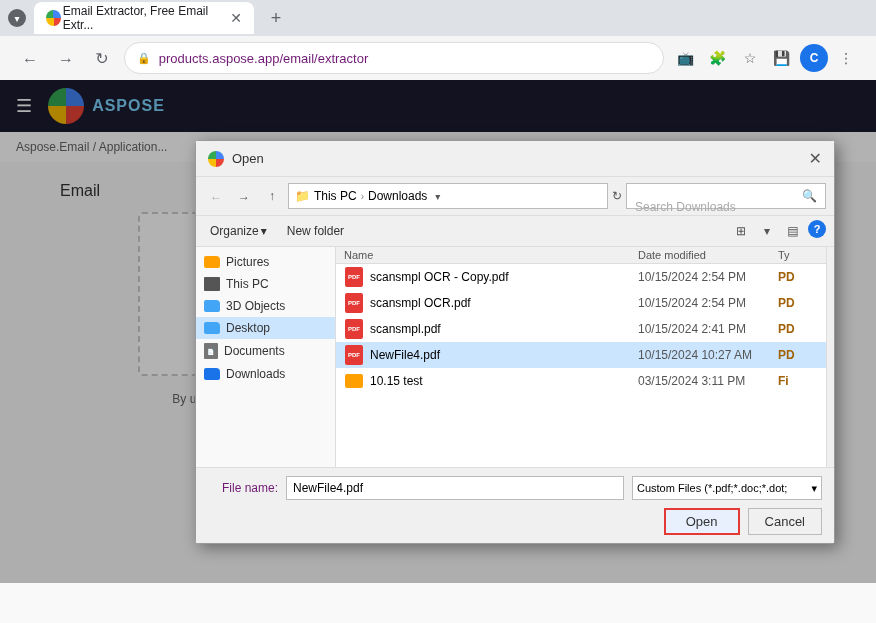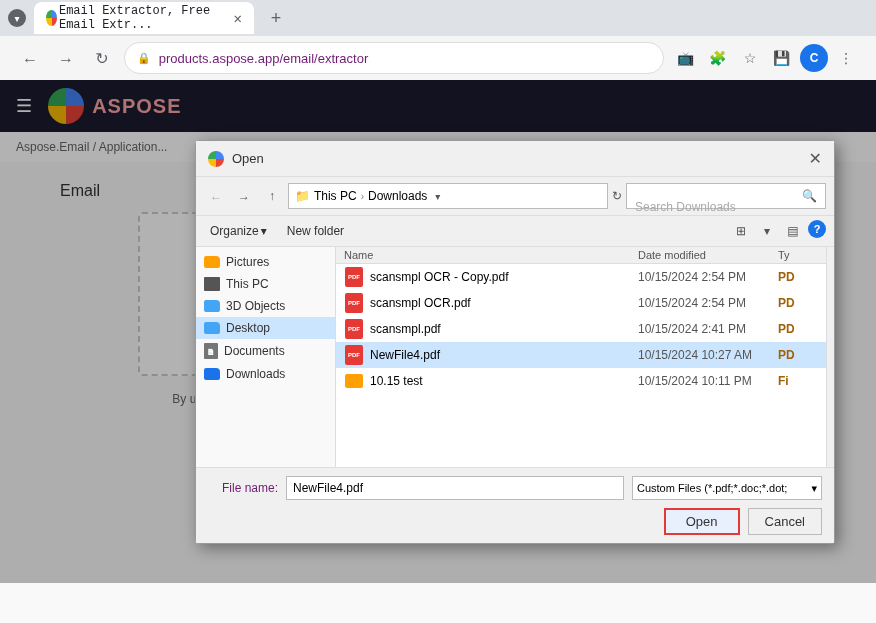--- a/index.html
+++ b/index.html
@@ -1,40 +1,40 @@
 <!DOCTYPE html>
 <html><head>
   <meta charset="utf-8">
   <style>
     * { box-sizing: border-box; margin: 0; padding: 0; }
     body { width: 876px; height: 623px; overflow: hidden; font-family: 'Segoe UI', Arial, sans-serif; font-size: 13px; background: #f5f5f5; }
     .tab-bar { display: flex; align-items: center; height: 36px; padding: 0 8px; background: #dee1e6; }
     .tab-bar-left { display: flex; align-items: center; gap: 8px; }
     .browser-nav { display: flex; align-items: center; height: 32px; }
     .chevron-down { width: 18px; height: 18px; background: #5f6368; border-radius: 50%; display: flex; align-items: center; justify-content: center; color: white; font-size: 10px; }
-    .tab { display: flex; align-items: center; gap: 2px; background: white; border-radius: 8px 8px 0 0; padding: 12px 12px; height: 32px; font-size: 12px; color: #202124; max-width: 220px; font-family: Liberation Mono, monospace; }
+    .tab { display: flex; align-items: center; gap: 2px; background: white; border-radius: 8px 8px 0 0; padding: 12px 12px; height: 32px; font-size: 12px; color: #202124; max-width: 220px; }
     .tab-favicon { width: 16px; height: 16px; border-radius: 50%; background: conic-gradient(#4285f4 0deg 90deg, #ea4335 90deg 180deg, #fbbc04 180deg 270deg, #34a853 270deg 360deg); }
     .tab-close { color: #5f6368; font-size: 14px; cursor: pointer; }
     .new-tab-btn { width: 28px; height: 28px; display: flex; align-items: center; justify-content: center; color: #5f6368; font-size: 18px; cursor: pointer; }
     .address-bar { display: flex; align-items: center; gap: 8px; padding: 4px 16px 4px; height: 44px; }
     .nav-btn { width: 28px; height: 28px; display: flex; align-items: center; justify-content: center; color: #5f6368; font-size: 16px; cursor: pointer; border-radius: 50%; }
     .url-bar { flex: 1; height: 32px; background: white; border: 1px solid #ddd; border-radius: 16px; display: flex; align-items: center; padding: 0 12px; gap: 8px; font-size: 13px; color: #202124; }
     .url-lock { color: #5f6368; font-size: 11px; }
     .url-text { flex: 1; color: #701a75; font-size: 13px; }
     .address-bar-actions { display: flex; gap: 4px; }
     .addr-btn { width: 28px; height: 28px; display: flex; align-items: center; justify-content: center; color: #5f6368; font-size: 14px; cursor: pointer; border-radius: 50%; }
     .profile-btn { width: 28px; height: 28px; background: #1a73e8; border-radius: 50%; display: flex; align-items: center; justify-content: center; color: white; font-size: 12px; font-weight: bold; }
 
     
     .page-content { position: relative; background: white; }
     .top-nav { height: 52px; background: #1a1a2e; display: flex; align-items: center; padding: 0 16px; gap: 16px; }
     .hamburger { color: white; font-size: 18px; cursor: pointer; }
     .aspose-logo { display: flex; align-items: center; gap: 8px; }
     .logo-circle { width: 36px; height: 36px; border-radius: 50%; background: conic-gradient(#4285f4 0deg 90deg, #ea4335 90deg 180deg, #fbbc04 180deg 270deg, #34a853 270deg 360deg); }
-    .logo-text { color: #fca5a5; font-size: 20px; font-weight: bold; letter-spacing: 1px; }
+    .logo-text { color: #7dd3fc; font-size: 16px; font-weight: bold; letter-spacing: 1px; }
     .breadcrumb { padding: 8px 16px; font-size: 12px; color: #666; background: white; }
     .page-body { background: #f9f9f9; min-height: 500px; padding: 20px; display: flex; flex-direction: column; align-items: center; }
     .drop-zone { border: 2px dashed #ccc; border-radius: 4px; width: 600px; padding: 40px 20px; display: flex; flex-direction: column; align-items: center; gap: 16px; background: white; }
     .drag-text { color: #555; font-size: 15px; }
     .browse-btn { background: #6c8ebf; color: white; border: 3px solid #e53935; border-radius: 4px; padding: 12px 32px; font-size: 15px; cursor: pointer; }
     .terms { font-size: 12px; color: #666; text-align: center; margin-top: 20px; }
     .terms a { color: #1a73e8; text-decoration: none; }
     .extract-btn { background: #4caf50; color: white; border: none; border-radius: 4px; padding: 12px 40px; font-size: 14px; font-weight: bold; letter-spacing: 1px; cursor: pointer; margin-top: 20px; }
 
     
@@ -278,21 +278,21 @@
             </div>
           <span class="file-name">NewFile4.pdf</span>
           <span class="file-date">10/15/2024 10:27 AM</span>
           <span class="file-type">PD</span>
         </div>
         <div class="file-row">
           <div class="file-icon">
               <div class="folder-row-icon"></div>
             </div>
           <span class="file-name">10.15 test</span>
-          <span class="file-date">10/15/2024 10:11 PM</span>
+          <span class="file-date">03/15/2024 3:11 PM</span>
           <span class="file-type">Fi</span>
         </div>
       </div>
 
       <div class="scrollbar-stub"></div>
     </div>
 
     <div class="dialog-footer">
       <div class="footer-row">
         <span class="footer-label">File name:</span>

